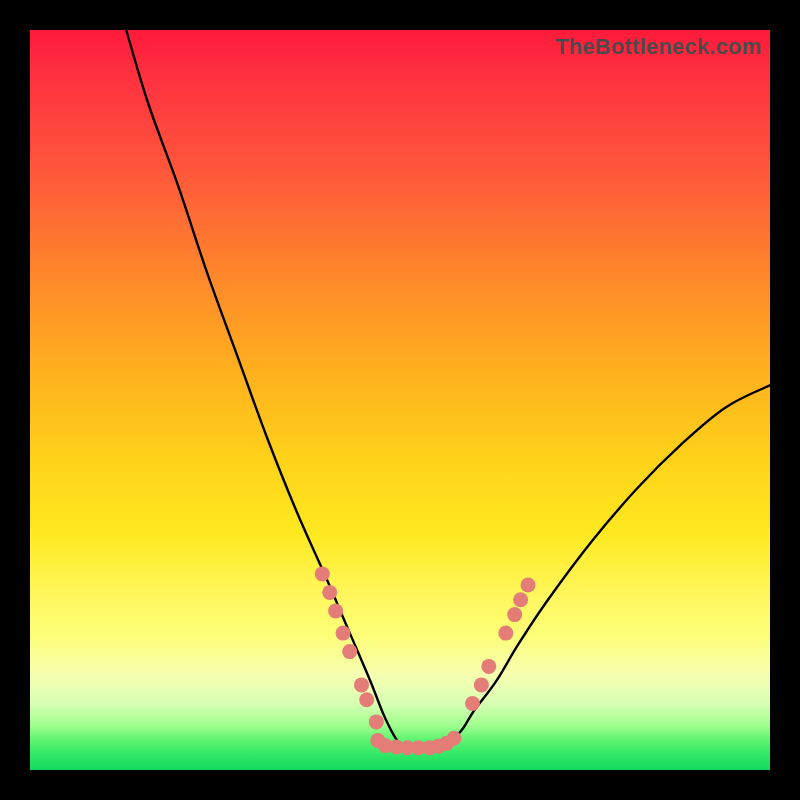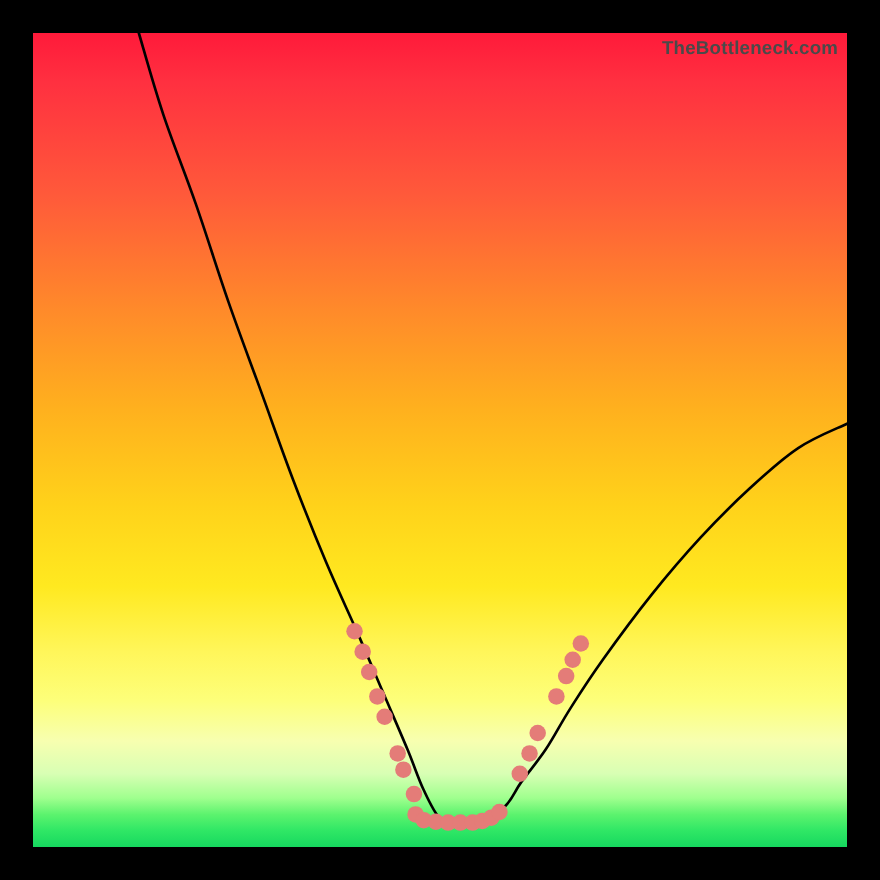--- a/index.html
+++ b/index.html
@@ -41,21 +41,21 @@
       #5cf36e 96%,
       #2fe765 98%,
       #16d85f 100%
     );
   }
   .watermark {
     position: absolute;
     top: 4px;
     right: 8px;
     color: #4a4a4a;
-    font-size: 17px;
+    font-size: 22px;
     font-weight: 600;
     letter-spacing: 0.2px;
     user-select: none;
     pointer-events: none;
     margin-left: 15px;
   }
   svg.curve {
     position: absolute;
     left: 0;
     top: 0;

